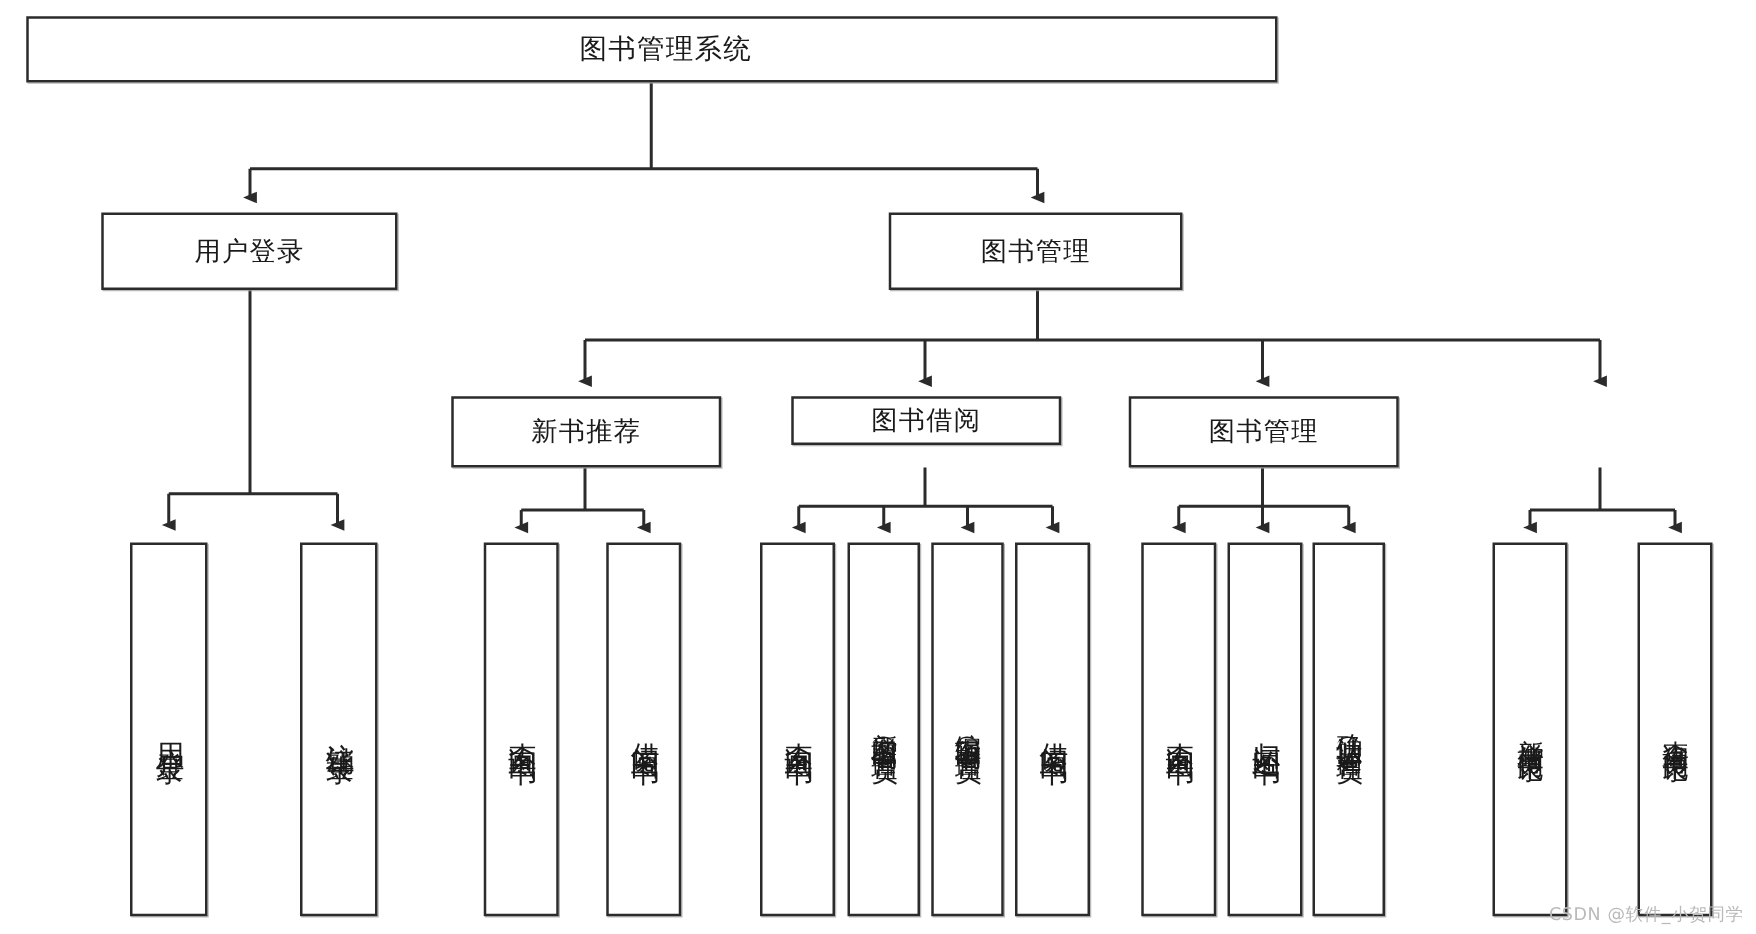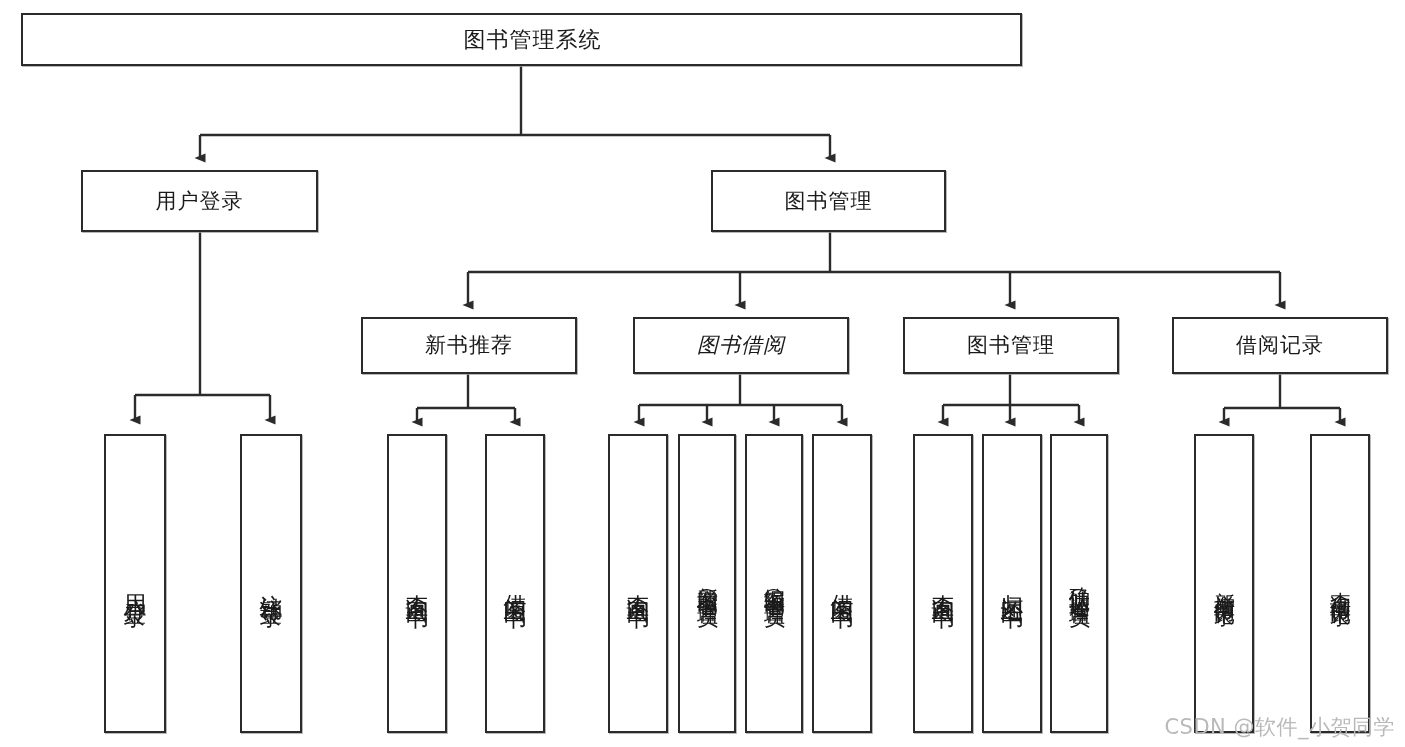--- a/index.html
+++ b/index.html
@@ -55,21 +55,21 @@
     text-align:center;
   }
   .node.v.small .lbl{
     font-size:21px;
     letter-spacing:3px;
   }
   #watermark{
     position:absolute;
     right:10px;
     bottom:6px;
-    font-size:21px;
+    font-size:14px;
     color:#b9b9b9;
     letter-spacing:.5px;
     white-space:nowrap;
     user-select:none;
   }
 </style>
 </head>
 <body>
 
 <div id="canvas">
@@ -133,31 +133,28 @@
   </div>
 
   <div class="node h" style="left:361px;top:317px;width:216px;height:57px;">
     <span class="lbl">新书推荐</span>
   </div>
 
   <div class="node h" style="left:711px;top:170px;width:235px;height:62px;">
     <span class="lbl">图书管理</span>
   </div>
 
-  <div class="node h" style="left:633px;top:317px;width:216px;height:57px;font-style:italic;">
+  <div class="node h" style="left:633px;top:317px;width:216px;height:39px;">
     <span class="lbl">图书借阅</span>
   </div>
 
   <div class="node h" style="left:903px;top:317px;width:216px;height:57px;">
     <span class="lbl">图书管理</span>
   </div>
 
-  <div class="node h" style="left:1172px;top:317px;width:216px;height:57px;">
-    <span class="lbl">借阅记录</span>
-  </div>
 
   <div class="node v" style="left:104px;top:434px;width:62px;height:299px;">
     <span class="lbl">用户登录</span>
   </div>
 
   <div class="node v" style="left:240px;top:434px;width:62px;height:299px;">
     <span class="lbl">注销登录</span>
   </div>
 
   <div class="node v" style="left:387px;top:434px;width:60px;height:299px;">

